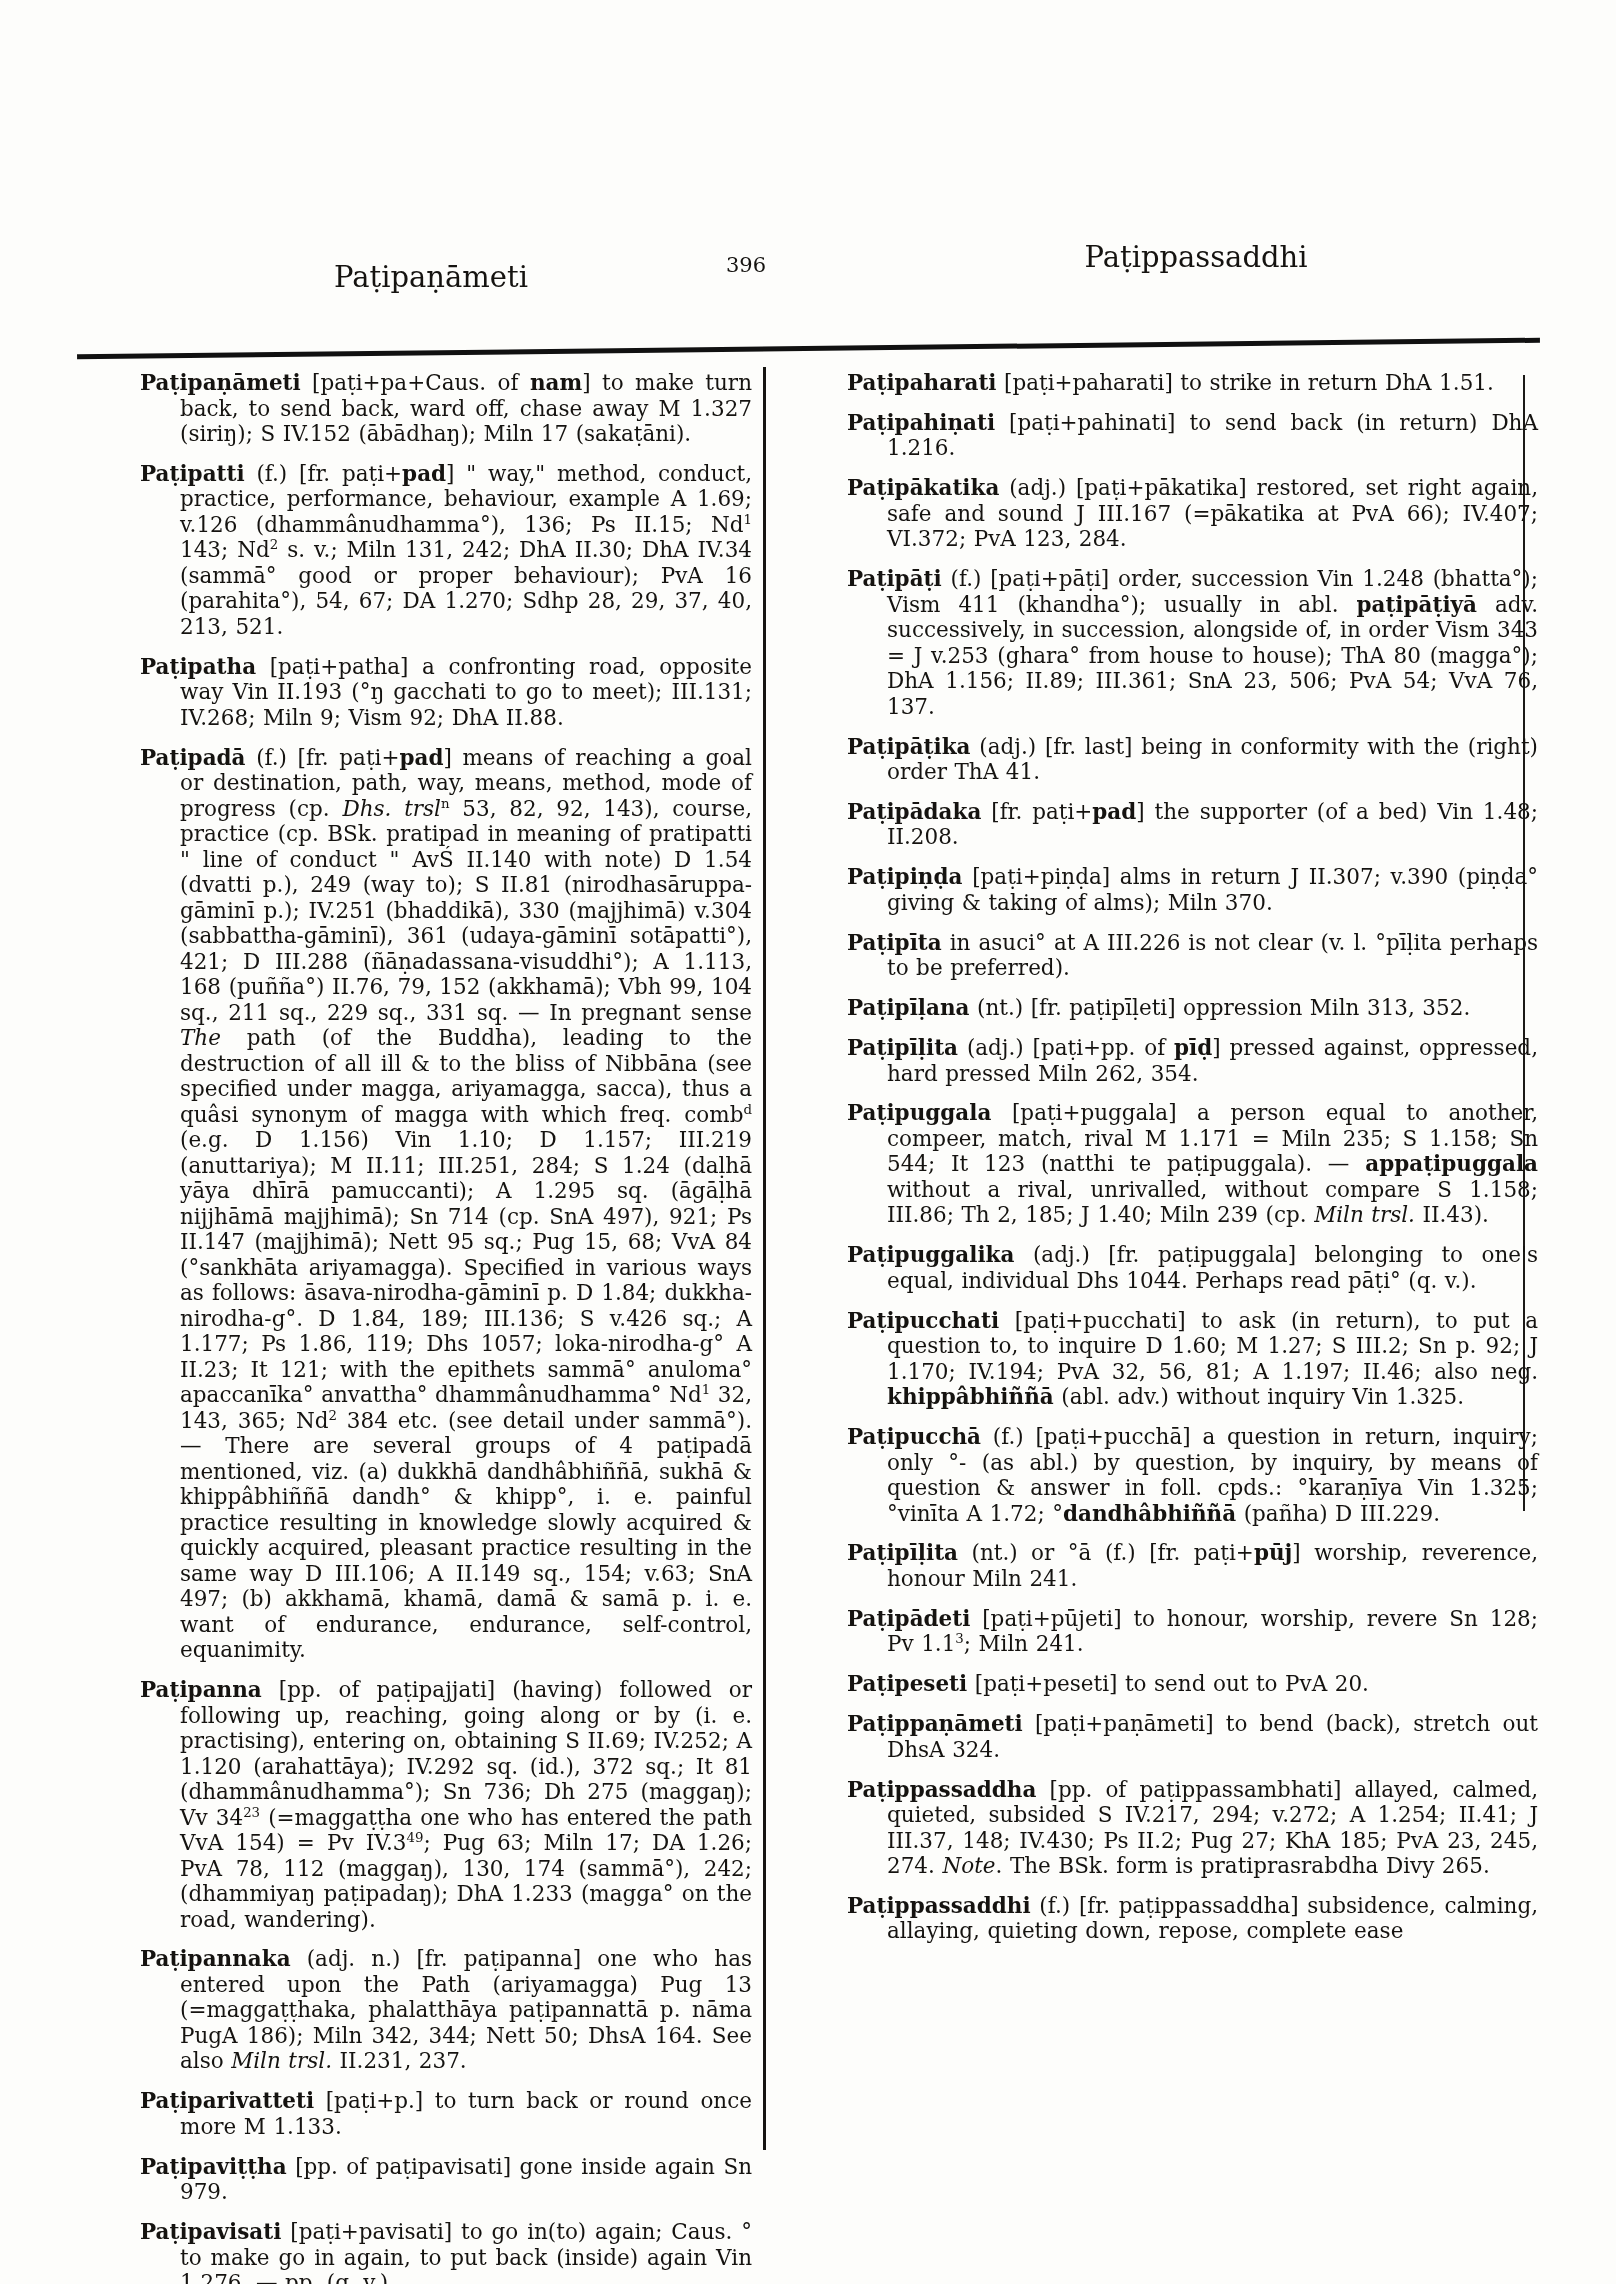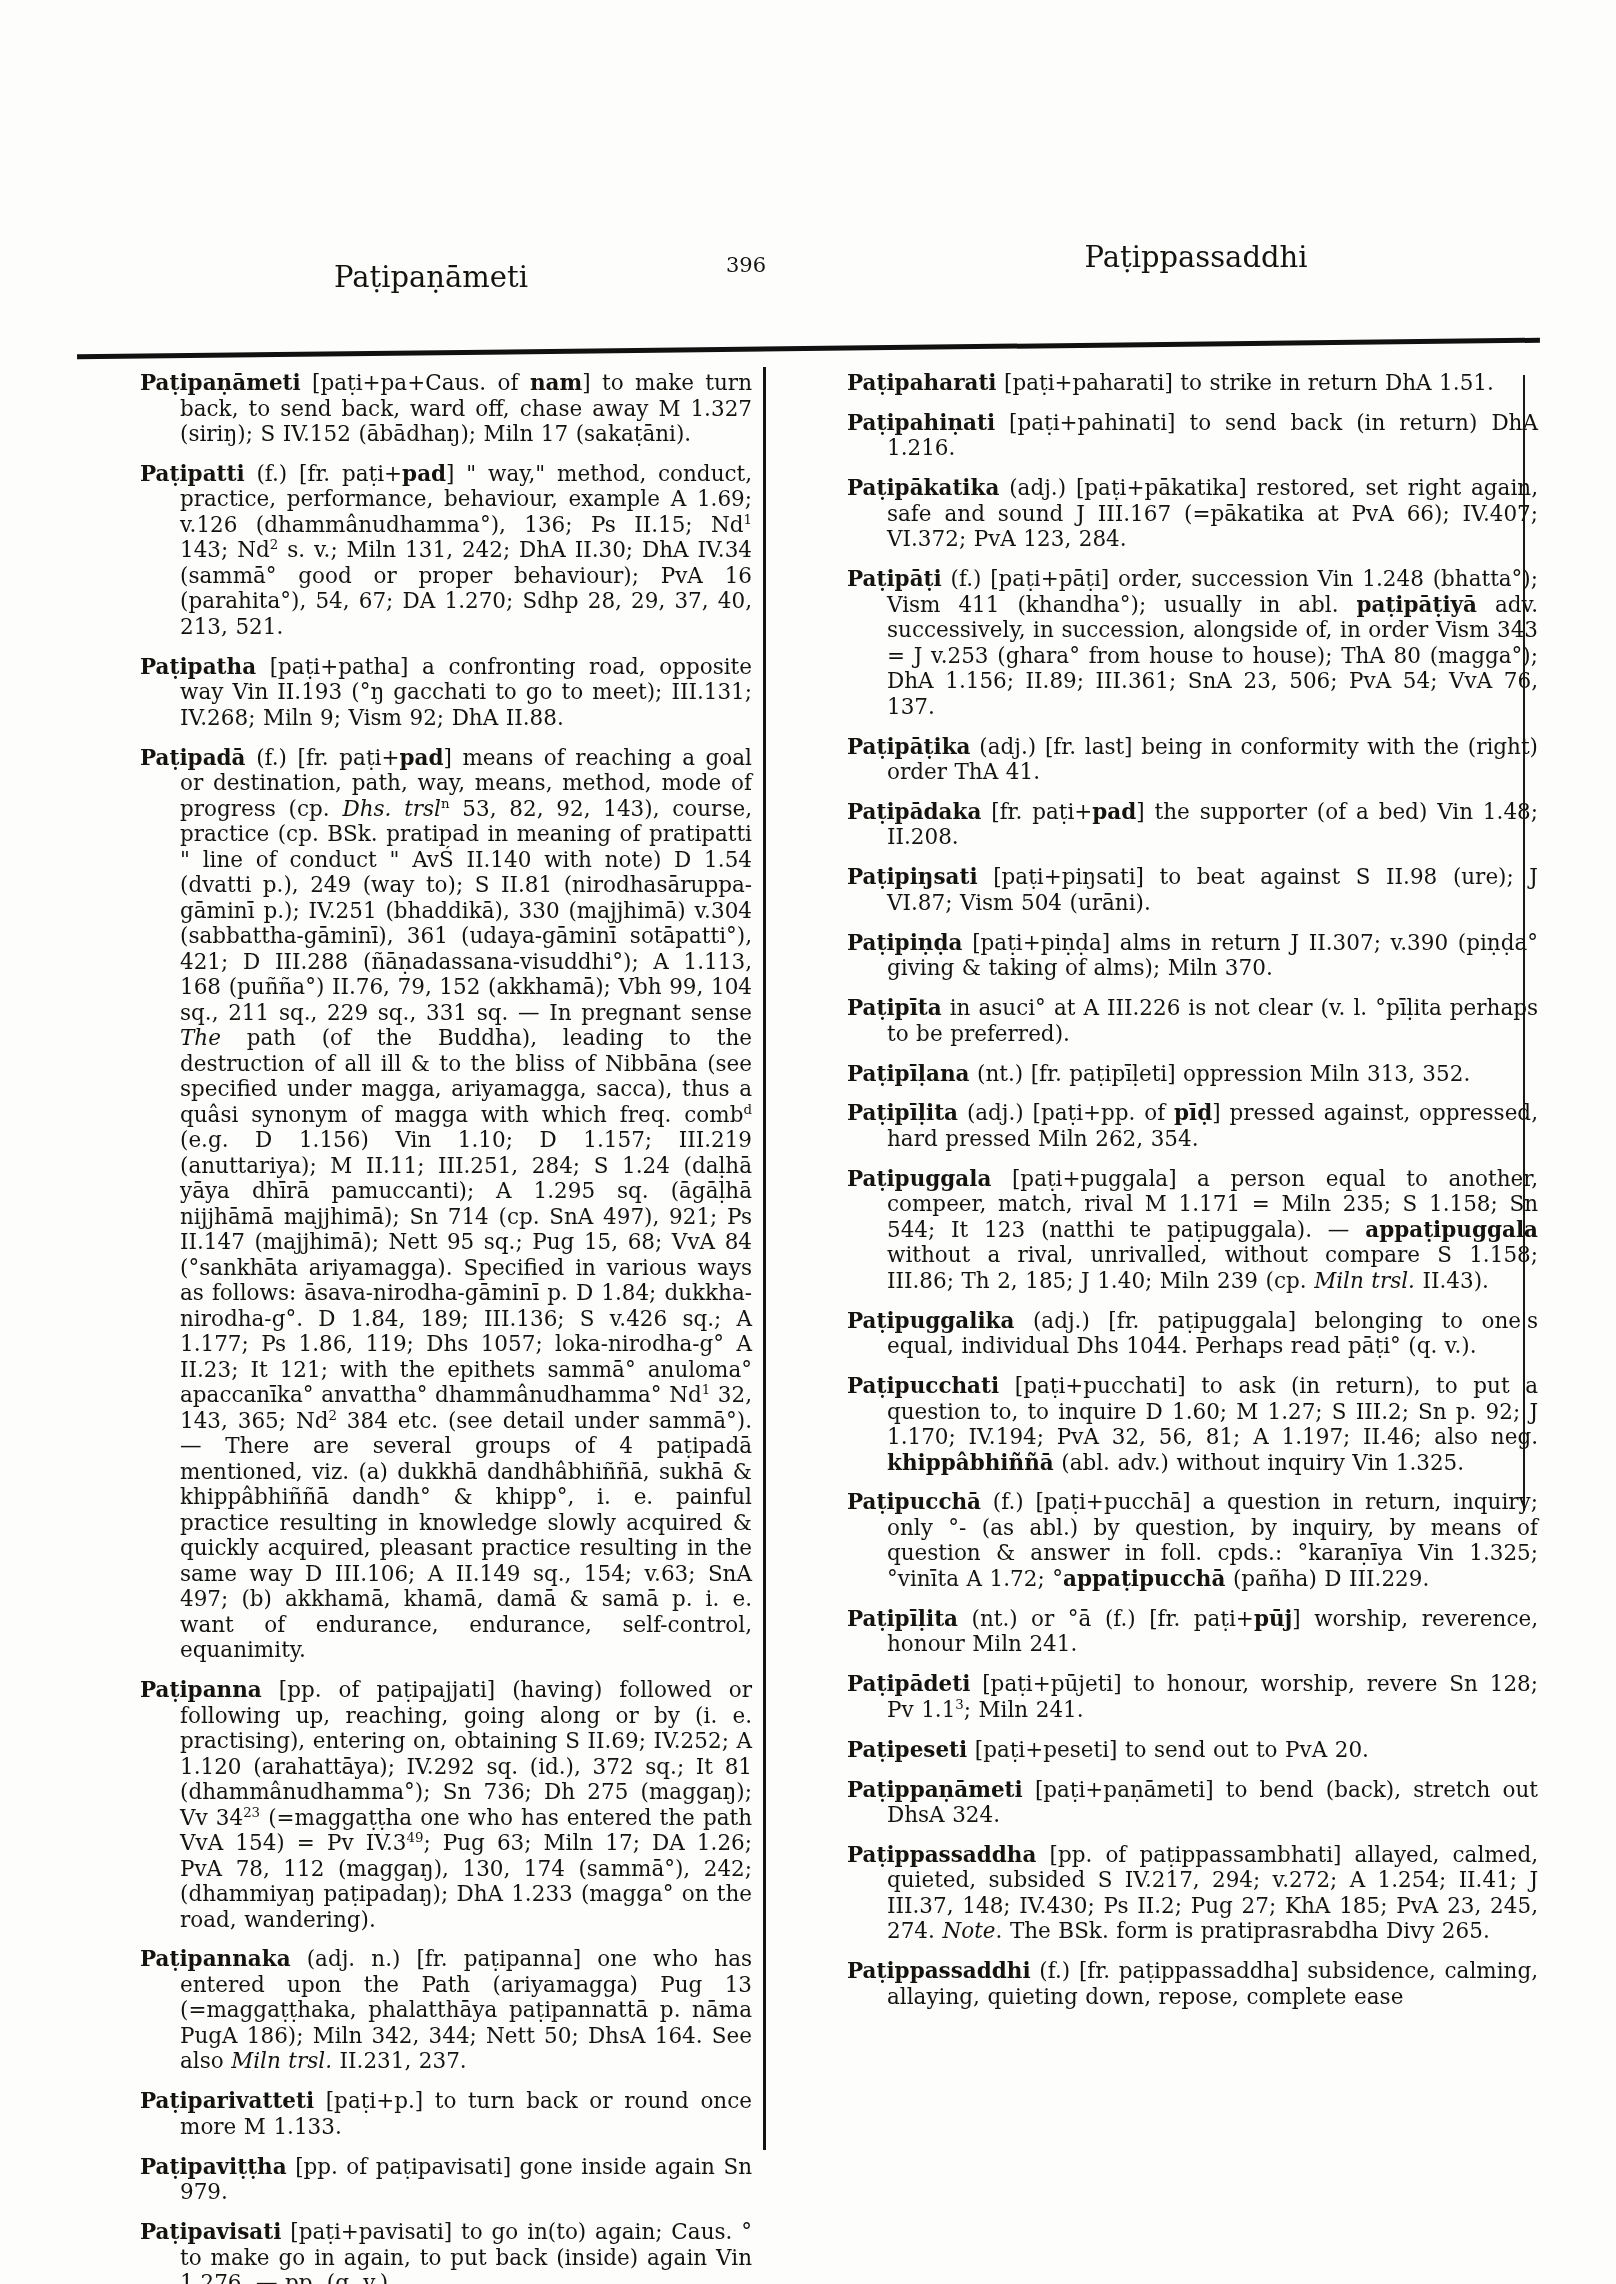--- a/index.html
+++ b/index.html
@@ -62,29 +62,28 @@
       <div class="entry"><span class="hw">Paṭipaviṭṭha</span> <span>[pp. of paṭipavisati] gone inside again Sn 979.</span></div>
       <div class="entry"><span class="hw">Paṭipavisati</span> <span>[paṭi+pavisati] to go in(to) again; Caus. ° to make go in again, to put back (inside) again Vin 1.276. — pp.  (q. v.).</span></div>
     </div>
   <div id="col-right" class="col">
       <div class="entry"><span class="hw">Paṭipaharati</span> <span>[paṭi+paharati] to strike in return DhA 1.51.</span></div>
       <div class="entry"><span class="hw">Paṭipahiṇati</span> <span>[paṭi+pahinati] to send back (in return) DhA 1.216.</span></div>
       <div class="entry"><span class="hw">Paṭipākatika</span> <span>(adj.) [paṭi+pākatika] restored, set right again, safe and sound J III.167 (=pākatika at PvA 66); IV.407; VI.372; PvA 123, 284.</span></div>
       <div class="entry"><span class="hw">Paṭipāṭi</span> <span>(f.) [paṭi+pāṭi] order, succession Vin 1.248 (bhatta°); Vism 411 (khandha°); usually in abl. <b>paṭipāṭiyā</b> adv. successively, in succession, alongside of, in order Vism 343 = J v.253 (ghara° from house to house); ThA 80 (magga°); DhA 1.156; II.89; III.361; SnA 23, 506; PvA 54; VvA 76, 137.</span></div>
       <div class="entry"><span class="hw">Paṭipāṭika</span> <span>(adj.) [fr. last] being in conformity with the (right) order ThA 41.</span></div>
       <div class="entry"><span class="hw">Paṭipādaka</span> <span>[fr. paṭi+<b>pad</b>] the supporter (of a bed) Vin 1.48; II.208.</span></div>
-      <div class="entry"><span class="hw">Paṭipiŋsati</span> <span>[paṭi+piŋsati] to beat against S II.98 (ure); J VI.87; Vism 504 (urāni).</span></div>
       <div class="entry"><span class="hw">Paṭipiṇḍa</span> <span>[paṭi+piṇḍa] alms in return J II.307; v.390 (piṇḍa° giving &amp; taking of alms); Miln 370.</span></div>
       <div class="entry"><span class="hw">Paṭipīta</span> <span>in asuci° at A III.226 is not clear (v. l. °pīḷita perhaps to be preferred).</span></div>
       <div class="entry"><span class="hw">Paṭipīḷana</span> <span>(nt.) [fr. paṭipīḷeti] oppression Miln 313, 352.</span></div>
       <div class="entry"><span class="hw">Paṭipīḷita</span> <span>(adj.) [paṭi+pp. of <b>pīḍ</b>] pressed against, oppressed, hard pressed Miln 262, 354.</span></div>
       <div class="entry"><span class="hw">Paṭipuggala</span> <span>[paṭi+puggala] a person equal to another, compeer, match, rival M 1.171 = Miln 235; S 1.158; Sn 544; It 123 (natthi te paṭipuggala). — <b>appaṭipuggala</b> without a rival, unrivalled, without compare S 1.158; III.86; Th 2, 185; J 1.40; Miln 239 (cp. <i>Miln trsl.</i> II.43).</span></div>
       <div class="entry"><span class="hw">Paṭipuggalika</span> <span>(adj.) [fr. paṭipuggala] belonging to one's equal, individual Dhs 1044. Perhaps read pāṭi° (q. v.).</span></div>
       <div class="entry"><span class="hw">Paṭipucchati</span> <span>[paṭi+pucchati] to ask (in return), to put a question to, to inquire D 1.60; M 1.27; S III.2; Sn p. 92; J 1.170; IV.194; PvA 32, 56, 81; A 1.197; II.46; also neg. <b>khippâbhiññā</b> (abl. adv.) without inquiry Vin 1.325.</span></div>
-      <div class="entry"><span class="hw">Paṭipucchā</span> <span>(f.) [paṭi+pucchā] a question in return, inquiry; only °- (as abl.) by question, by inquiry, by means of question &amp; answer in foll. cpds.: °karaṇīya Vin 1.325; °vinīta A 1.72; °<b>appaṭipucchā</b> (pañha) D III.229.</span></div>
+      <div class="entry"><span class="hw">Paṭipucchā</span> <span>(f.) [paṭi+pucchā] a question in return, inquiry; only °- (as abl.) by question, by inquiry, by means of question &amp; answer in foll. cpds.: °karaṇīya Vin 1.325; °vinīta A 1.72; °<b>dandhâbhiññā</b> (pañha) D III.229.</span></div>
       <div class="entry"><span class="hw">Paṭipīḷita</span> <span>(nt.) or °ā (f.) [fr. paṭi+<b>pūj</b>] worship, reverence, honour Miln 241.</span></div>
       <div class="entry"><span class="hw">Paṭipādeti</span> <span>[paṭi+pūjeti] to honour, worship, revere Sn 128; Pv 1.1<sup>3</sup>; Miln 241.</span></div>
       <div class="entry"><span class="hw">Paṭipeseti</span> <span>[paṭi+peseti] to send out to PvA 20.</span></div>
       <div class="entry"><span class="hw">Paṭippaṇāmeti</span> <span>[paṭi+paṇāmeti] to bend (back), stretch out DhsA 324.</span></div>
       <div class="entry"><span class="hw">Paṭippassaddha</span> <span>[pp. of paṭippassambhati] allayed, calmed, quieted, subsided S IV.217, 294; v.272; A 1.254; II.41; J III.37, 148; IV.430; Ps II.2; Pug 27; KhA 185; PvA 23, 245, 274. <i>Note</i>. The BSk. form is pratiprasrabdha Divy 265.</span></div>
       <div class="entry"><span class="hw">Paṭippassaddhi</span> <span>(f.) [fr. paṭippassaddha] subsidence, calming, allaying, quieting down, repose, complete ease</span></div>
     </div>
 </div>
 
 

